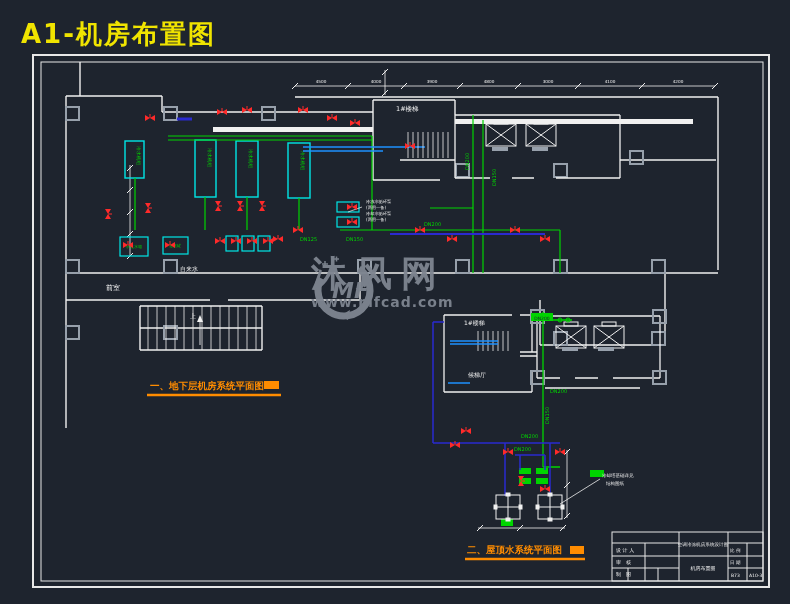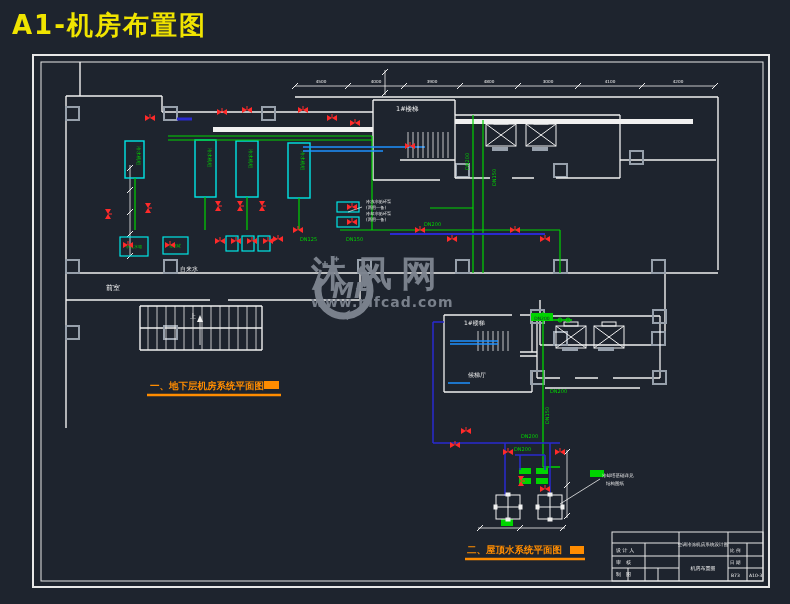--- a/index.html
+++ b/index.html
@@ -1,18 +1,18 @@
 <!DOCTYPE html>
 <html><head>
 <meta charset="utf-8">
 <style>
   html,body{margin:0;padding:0;background:#1e242e;}
   .stage{position:relative;width:790px;height:604px;background:#1e242e;overflow:hidden;
          font-family:"DejaVu Sans",sans-serif;}
-  .page-title{position:absolute;left:8px;top:4px;margin:4px;font-size:26px;font-weight:bold;
+  .page-title{position:absolute;left:8px;top:4px;margin:13px;font-size:26px;font-weight:bold;
          color:#f0e400;letter-spacing:2px;font-family:"DejaVu Sans",sans-serif;}
   svg{position:absolute;left:0;top:0;}
   svg text{font-family:"DejaVu Sans",sans-serif;}
   .watermark{position:absolute;left:310px;top:256px;display:flex;align-items:flex-end;
          color:#7e8590;opacity:.95;pointer-events:none;}
   .wm-text{margin-left:1px;}
   .wm-brand{font-size:36px;font-weight:bold;letter-spacing:9px;line-height:1.0;color:#7e8590;}
   .wm-url{font-size:14px;font-weight:bold;letter-spacing:1px;color:#7e8590;margin-top:2px;}
 </style>
 </head>

